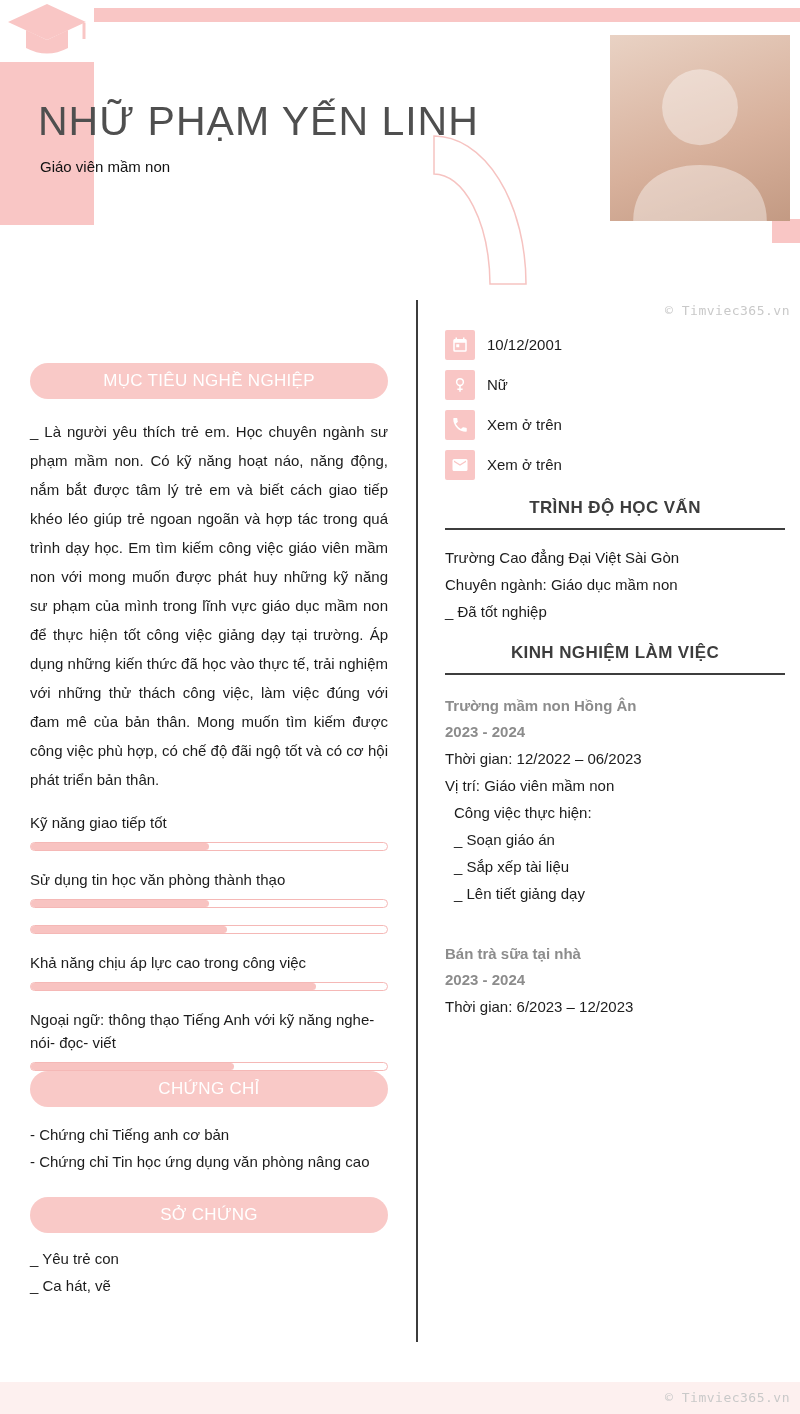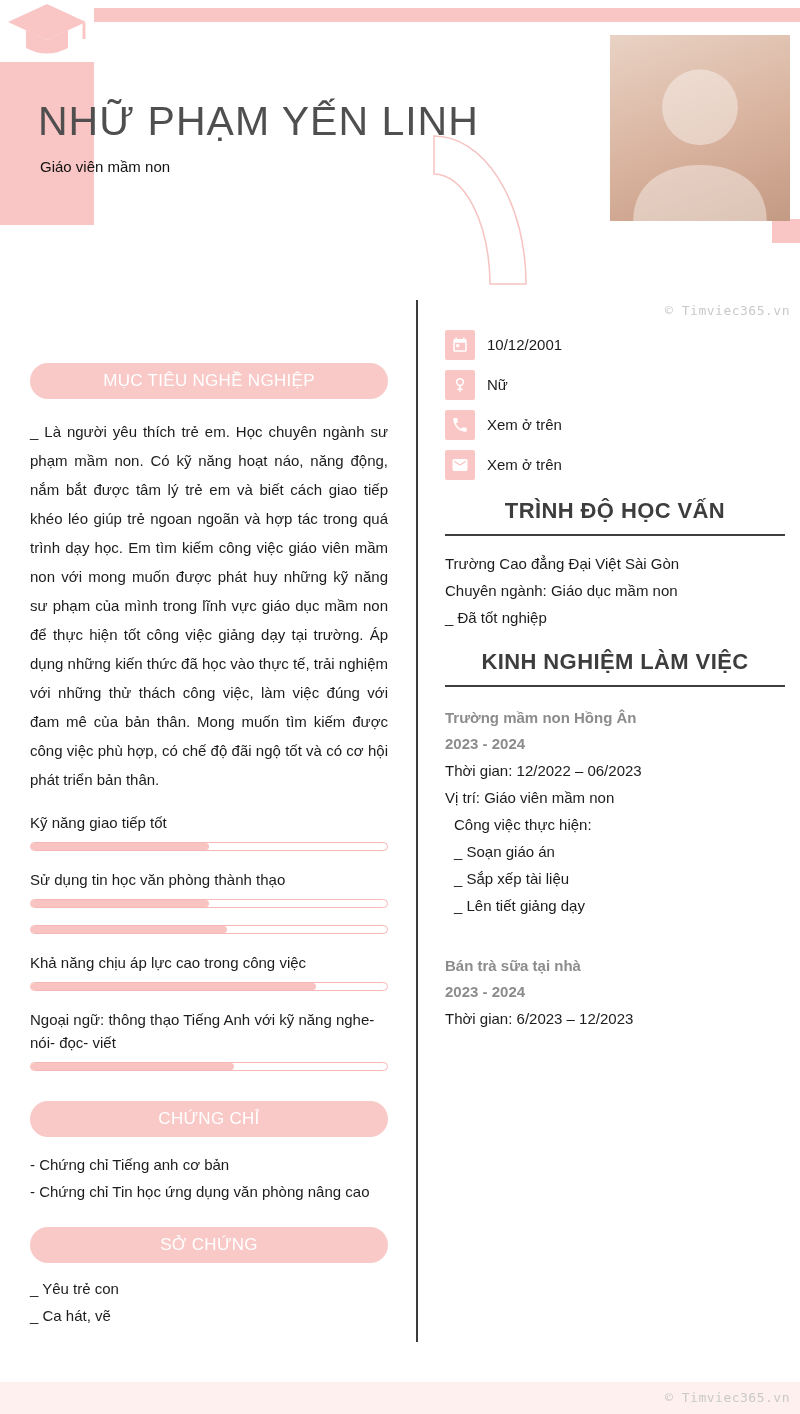--- a/index.html
+++ b/index.html
@@ -31,33 +31,33 @@
   
   .left-col { position:absolute; left:30px; top:363px; width:358px; }
   .pill { height:36px; border-radius:18px; background:#f9c9c7; color:#ffffff; font-weight:normal; font-size:17px;
           display:flex; align-items:center; justify-content:center; letter-spacing:0.3px; }
   .objective-text { margin-top:18px; font-size:15px; line-height:29px; text-align:justify; color:#1c1c1c; }
   .pill-skills { margin-top:28px; }
   .skill { margin-top:17px; }
   .skill-label { font-size:15px; color:#1c1c1c; line-height:23px; margin-bottom:8px; }
   .skill-track { height:9px; border:1px solid #f5b8b6; border-radius:6px; background:#fff; position:relative; }
   .skill-fill { position:absolute; left:0; top:0; bottom:0; border-radius:6px; background:#f8c3c1; }
-  .pill-cert { margin-top:30px; }
+  .pill-cert { }
   .plain-line { font-size:15px; line-height:27px; color:#1c1c1c; }
   .cert-lines { margin-top:14px; }
   .pill-hobby { margin-top:22px; }
   .hobby-lines { margin-top:12px; }
 
   
   .right-col { position:absolute; left:437px; top:330px; width:340px;margin-left:8px; }
   .contact-row { display:flex; gap:12px; margin-bottom:10px; align-items:center; }
   .contact-icon { flex:0 0 30px; width:30px; height:30px; background:#f9c6c5; border-radius:2px;
                   display:flex; align-items:center; justify-content:center; }
   .contact-text { font-size:15px; color:#1c1c1c; line-height:26px; }
-  .section-heading { margin-top:18px; font-size:22px; font-weight:bold; text-align:center; color:#3d3d3d; letter-spacing:0.4px; }
+  .section-heading { margin-top:18px; font-size:17px; font-weight:bold; text-align:center; color:#3d3d3d; letter-spacing:0.4px; }
   .heading-rule { border:none; border-top:2px solid #3e3e3e; margin-top:10px; }
   .edu-lines { margin-top:14px; }
   .r-line { font-size:15px; line-height:27px; color:#1c1c1c; }
   .job { margin-top:18px; }
   .job-2 { margin-top:34px; }
   .job-name, .job-years { font-size:15px; font-weight:bold; color:#8c8c8c; line-height:26px; }
   .job-tasks { padding-left:9px; }
 </style>
 </head>
 <body>

